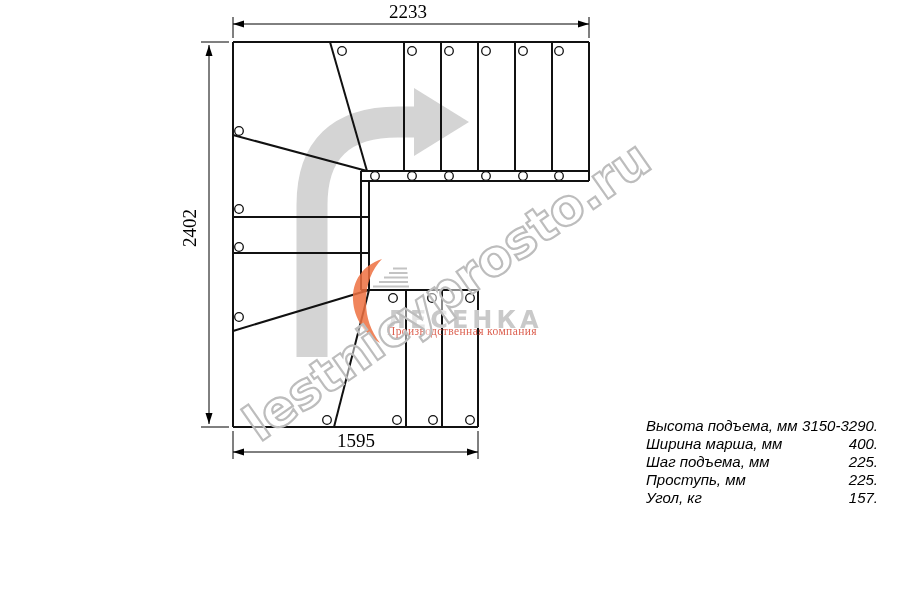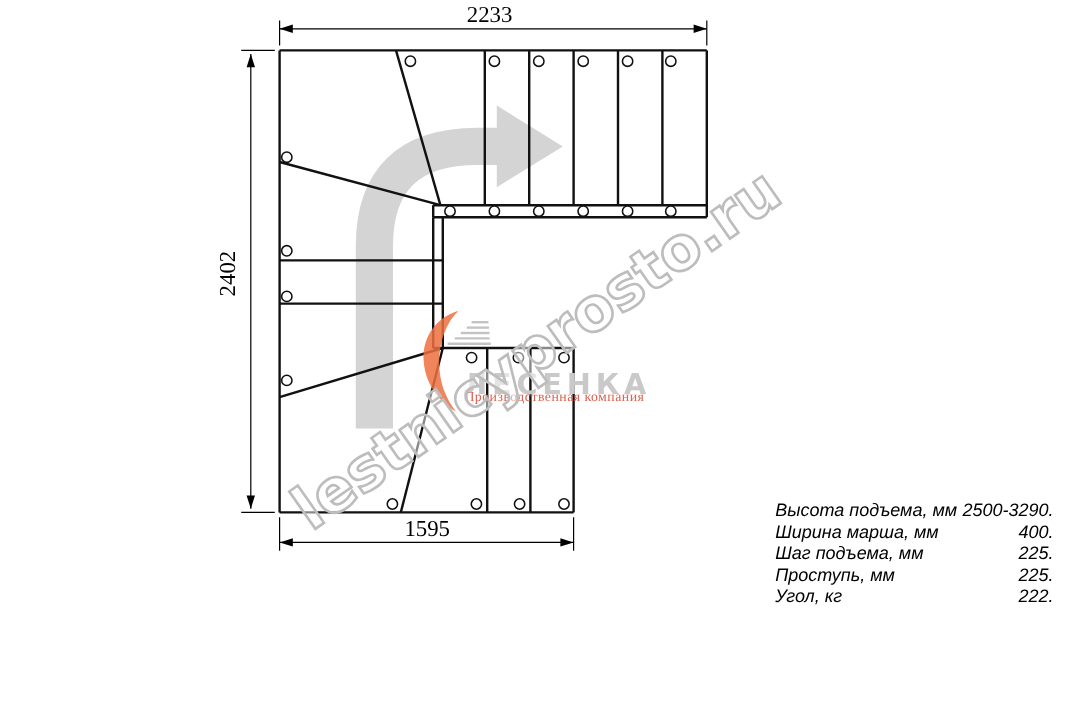--- a/index.html
+++ b/index.html
@@ -167,35 +167,35 @@
       </g>
     </g>
   </svg>
 
   <div class="logo-name">ЛЕСЕНКА</div>
   <div class="logo-tagline">Производственная компания</div>
 
   <div class="specs">
     <div class="spec-row">
       <span class="spec-label">Высота подъема, мм</span>
-      <span class="spec-value">2500-3290.</span>
+      <span class="spec-value">3150-3290.</span>
     </div>
     <div class="spec-row">
       <span class="spec-label">Ширина марша, мм</span>
       <span class="spec-value">400.</span>
     </div>
     <div class="spec-row">
       <span class="spec-label">Шаг подъема, мм</span>
       <span class="spec-value">225.</span>
     </div>
     <div class="spec-row">
       <span class="spec-label">Проступь, мм</span>
       <span class="spec-value">225.</span>
     </div>
     <div class="spec-row">
       <span class="spec-label">Угол, кг</span>
-      <span class="spec-value">222.</span>
+      <span class="spec-value">157.</span>
     </div>
   </div>
 
   <div class="watermark">lestnicyprosto.ru</div>
 
 </div>
 
 </body></html>

